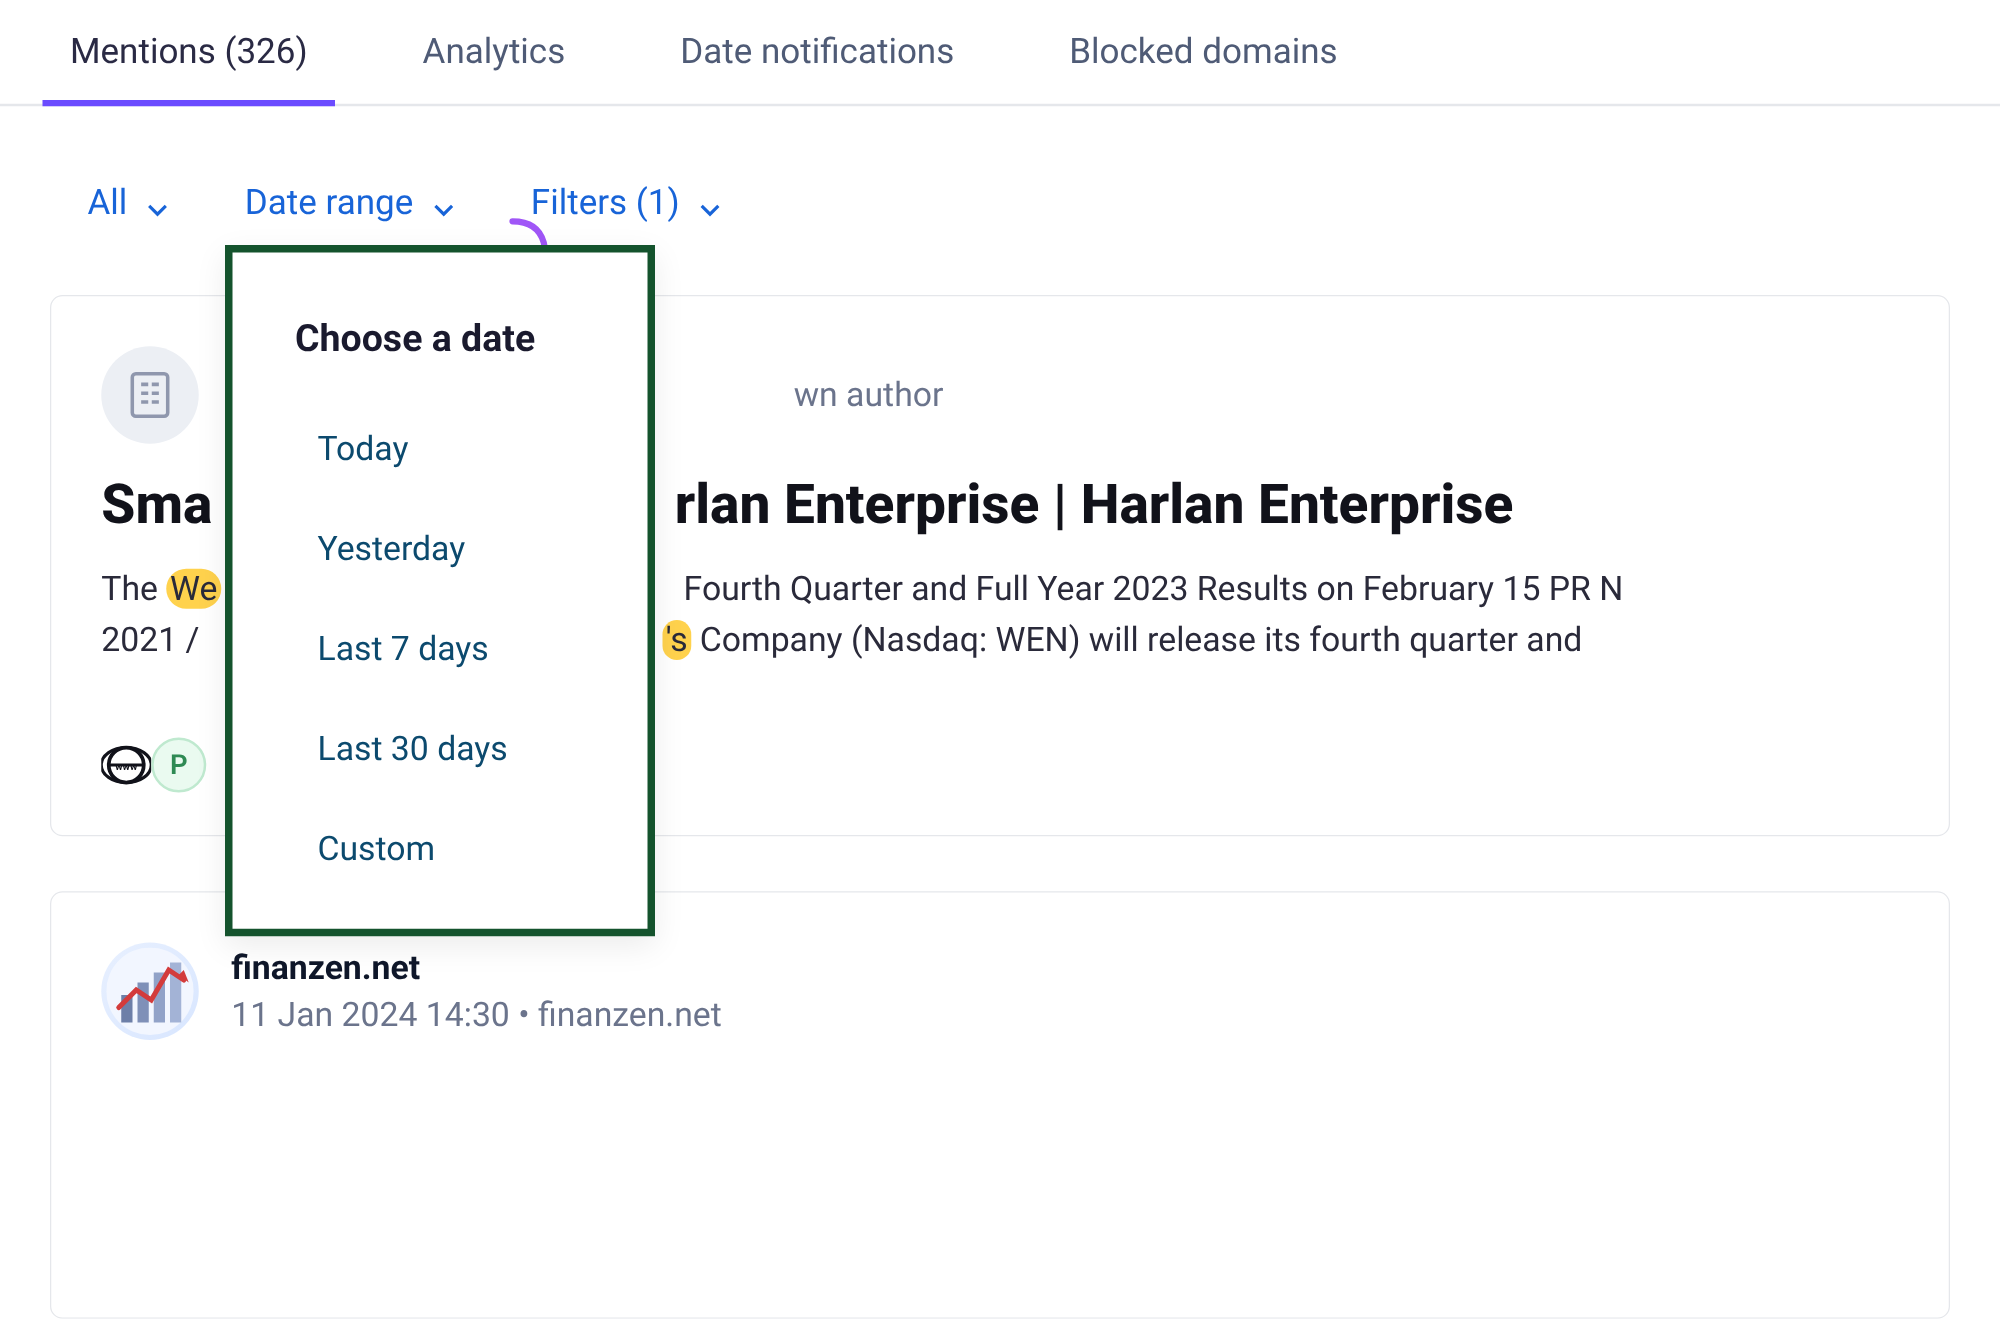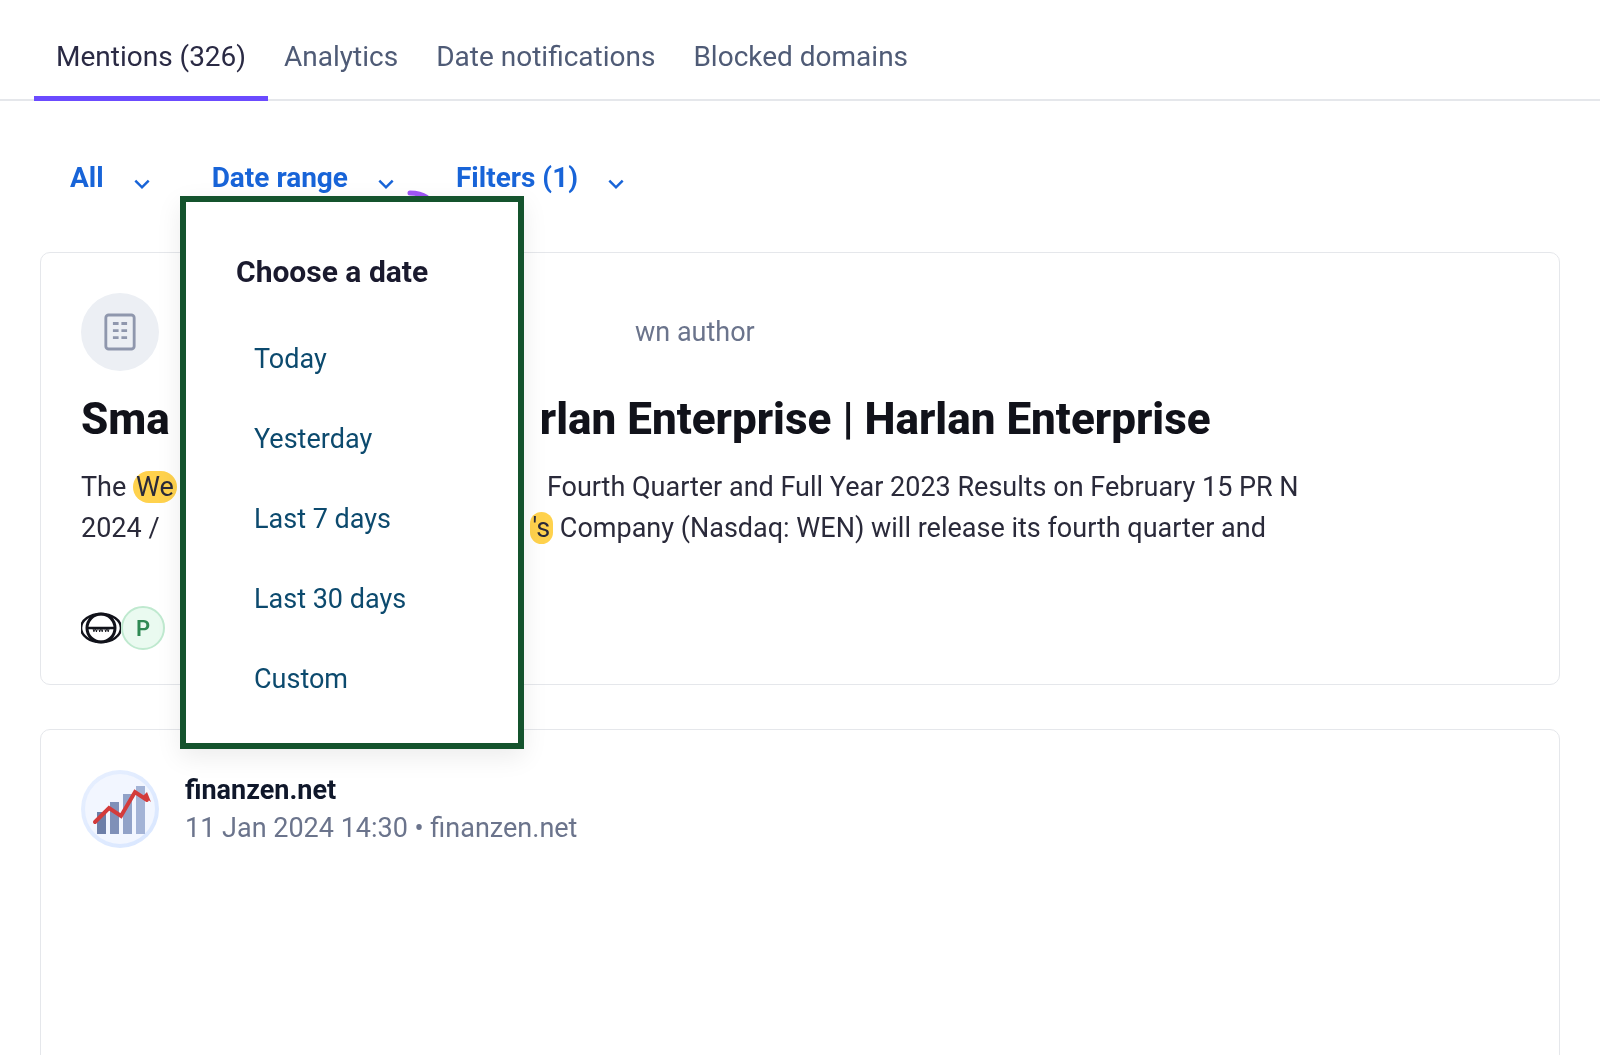--- a/index.html
+++ b/index.html
@@ -8,22 +8,22 @@
     color: #1a1a2e;
     background: #ffffff;
     width: 1600px;
     height: 1055px;
     overflow: hidden;
   }
 
   
   .tabs {
     display: flex;
-    gap: 38px;
-    padding: 40px 56px 0 56px;
+    gap: 92px;
+    padding: 24px 56px 0 56px;
     border-bottom: 2px solid #e5e7eb;
     font-size: 28px;
   }
   .tab {
     padding-bottom: 26px;
     color: #4f5b76;
     position: relative;
     cursor: pointer;
   }
   .tab.active {
@@ -45,23 +45,23 @@
     align-items: center;
     gap: 60px;
     padding: 60px 70px 0 70px;
     font-size: 28px;
     color: #1864d8;
     position: relative;
   }
   .filter-pill {
     display: inline-flex;
     align-items: center;
-    gap: 28px;
+    gap: 14px;
     cursor: pointer;
-    font-weight: 700;
+    font-weight: 400;
   }
   .chev {
     width: 20px; height: 20px;
   }
   .chev svg { width: 100%; height: 100%; }
   .chev path { stroke: #1864d8; stroke-width: 3; fill: none; }
 
   
   .annotation-arrow {
     position: absolute;
@@ -261,21 +261,21 @@
         <span class="source-meta">wn author</span>
       </div>
     </div>
 
     <div class="card-title">
       <span>Sma</span><span style="display:inline-block;width:370px;"></span><span>rlan Enterprise | Harlan Enterprise</span>
     </div>
 
     <div class="card-body">
       <span>The </span><span class="hl">We</span><span style="display:inline-block;width:370px;"></span><span>Fourth Quarter and Full Year 2023 Results on February 15 PR N</span><br>
-      <span>2024 /</span><span style="display:inline-block;width:370px;"></span><span class="hl">'s</span><span> Company (Nasdaq: WEN) will release its fourth quarter and</span>
+      <span>2021 /</span><span style="display:inline-block;width:370px;"></span><span class="hl">'s</span><span> Company (Nasdaq: WEN) will release its fourth quarter and</span>
     </div>
 
     <div class="card-footer">
       <span class="www-icon">
         <svg viewBox="0 0 40 40">
           <circle cx="20" cy="20" r="14" fill="none" stroke="#11121a" stroke-width="3"></circle>
           <path d="M6 20 h28 M20 6 a20 14 0 0 1 0 28 M20 6 a20 14 0 0 0 0 28" fill="none" stroke="#11121a" stroke-width="2.5"></path>
           <text x="20" y="24" text-anchor="middle" font-size="8" font-weight="700" fill="#11121a">www</text>
         </svg>
       </span>

